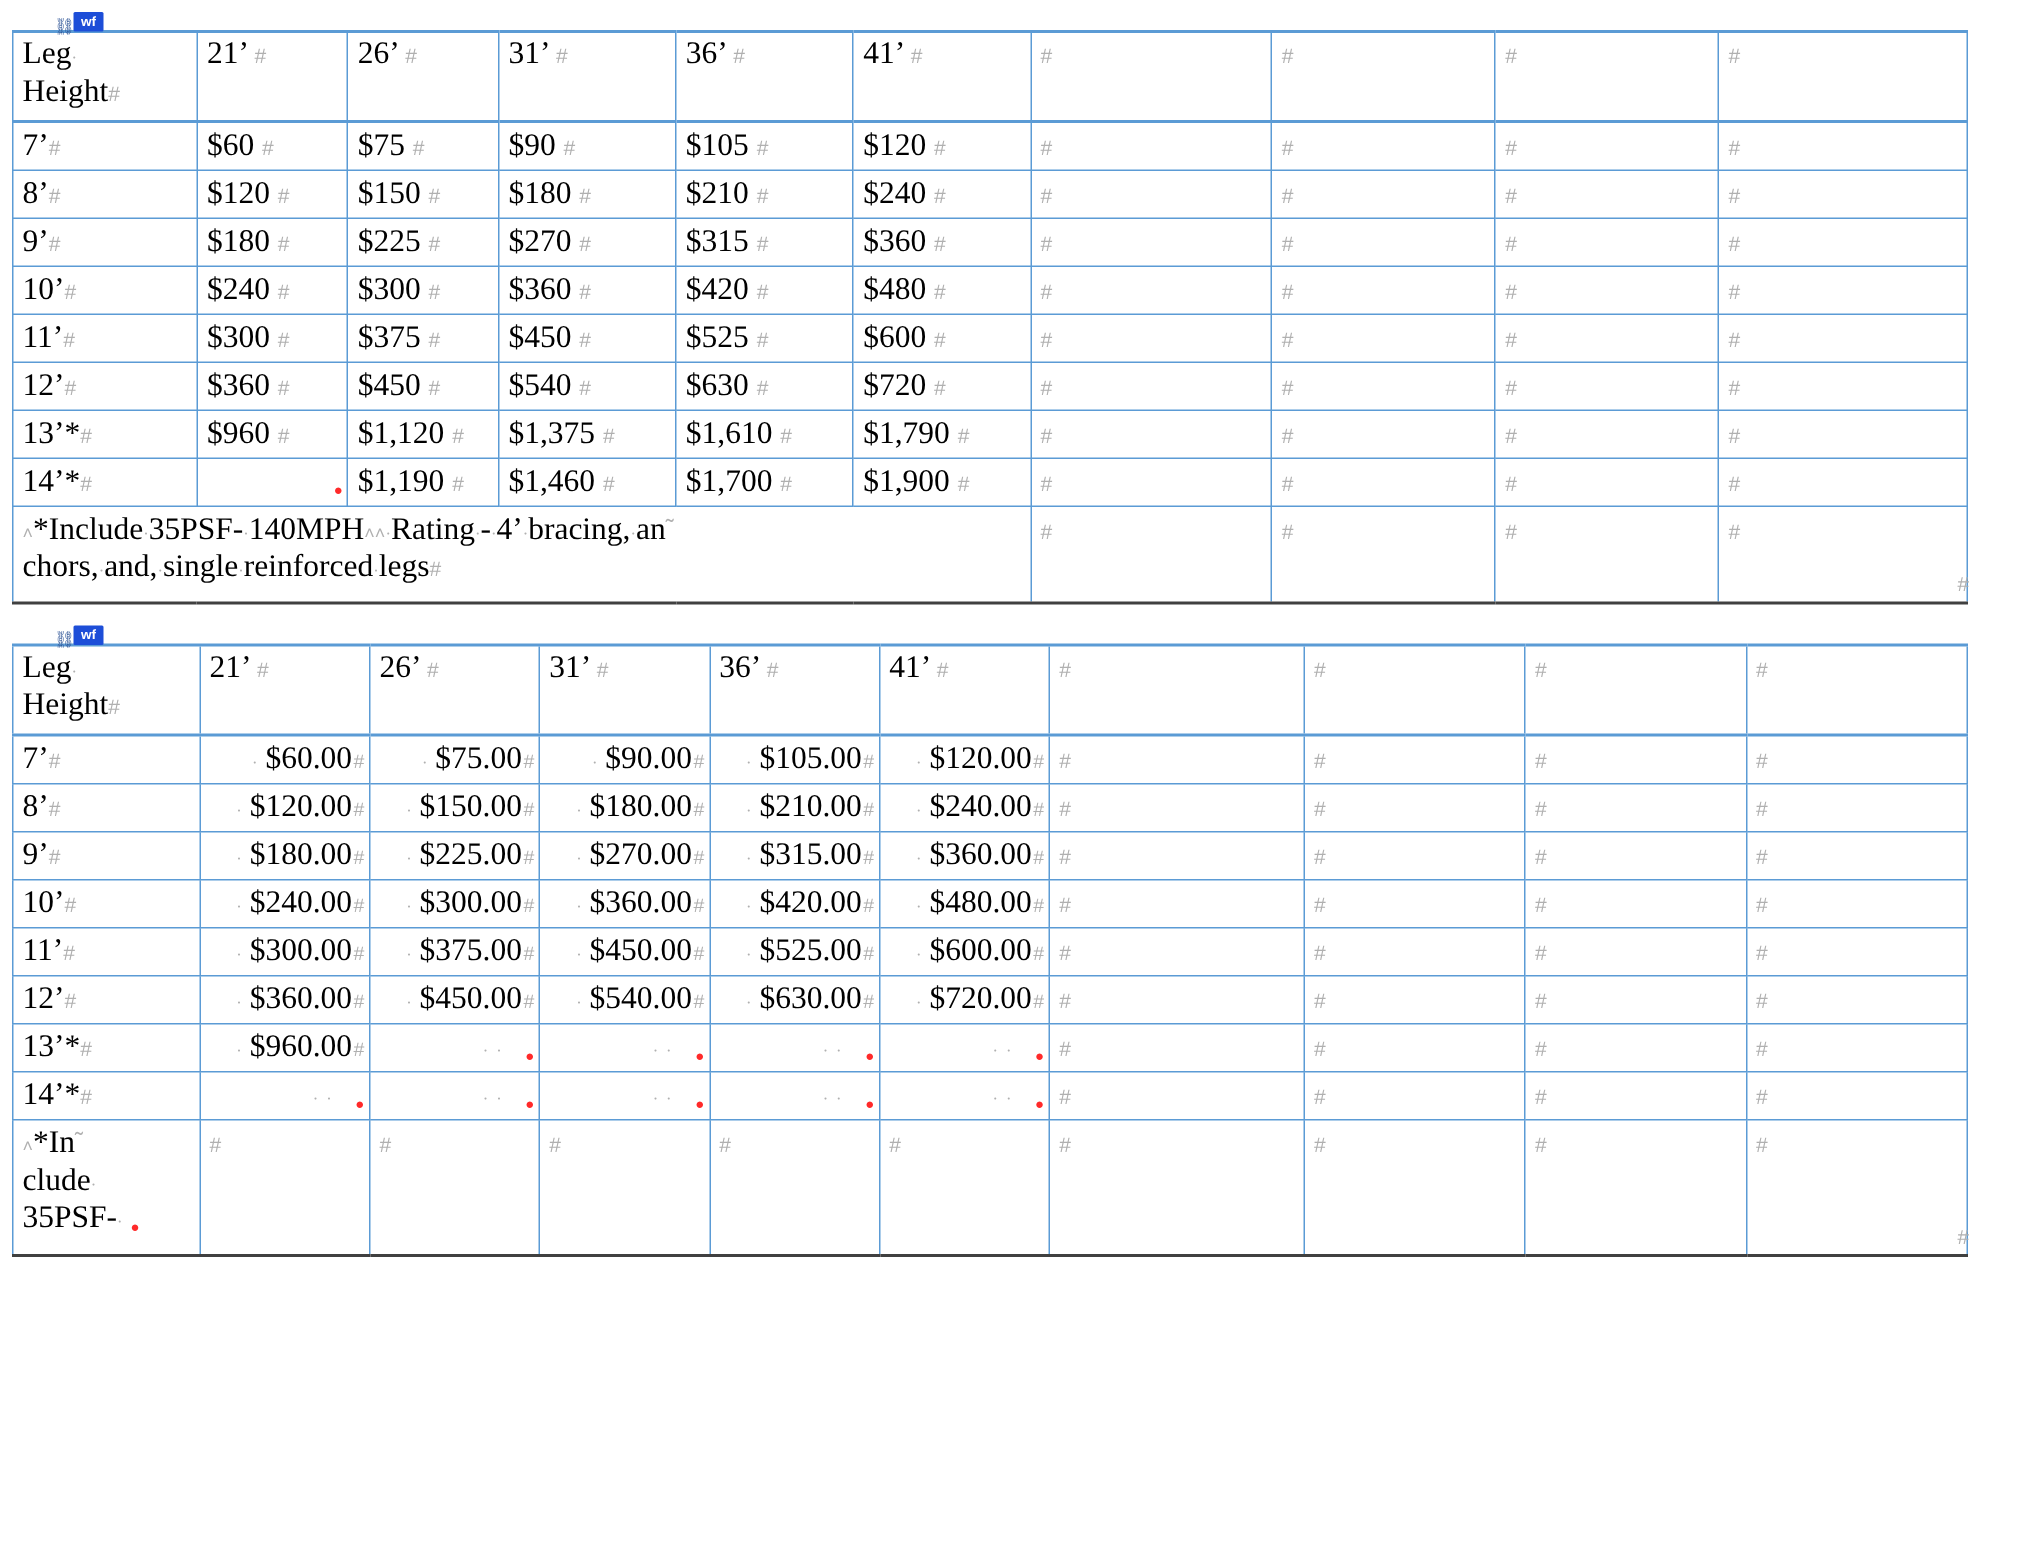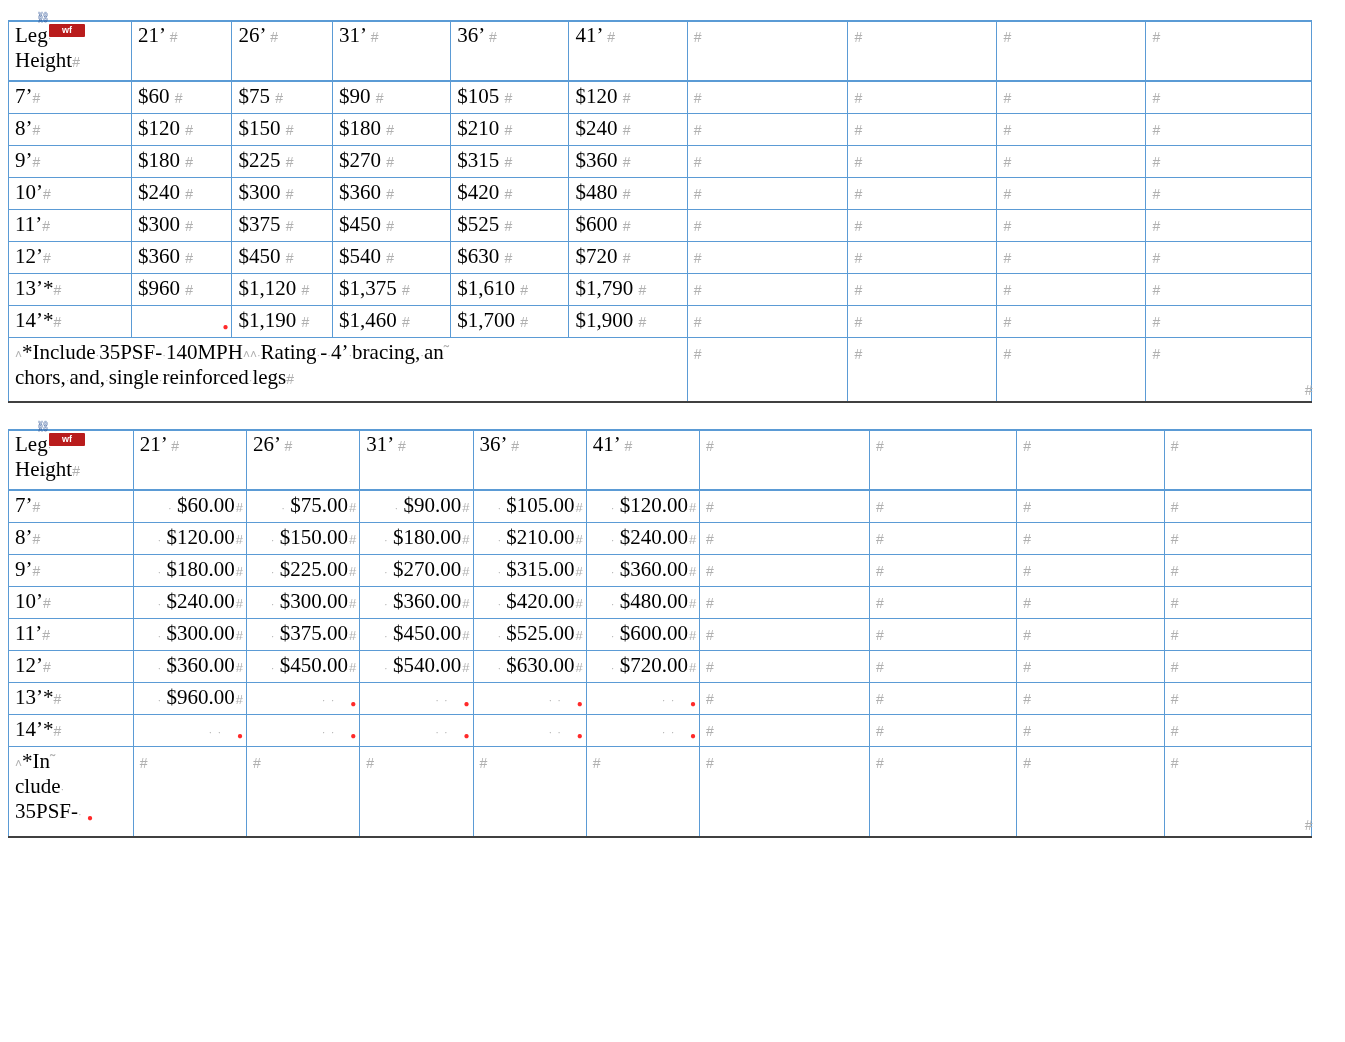--- a/index.html
+++ b/index.html
@@ -25,31 +25,30 @@
     font-size: 11px;
     color: #2f5597;
     position: absolute;
     top: 1px;
     left: 28px;
   }
   .wf-badge .box {
     position: absolute;
     top: -2px;
     left: 41px;
-    width: 36px;
+    width: 20px;
     height: 13px;
-    background: #b91c1c;
+    background: #1d4ed8;
     color: #fff;
     font-family: Arial, sans-serif;
     font-size: 9px;
     font-weight: 700;
     line-height: 13px;
     text-align: center;
     border-radius: 1px;
-    margin-top: 16px;
   }
 
   table.grid {
     border-collapse: collapse;
     table-layout: fixed;
     width: 1304px;
   }
   table.grid col.c0 { width: 104px; }
   table.grid col.nc { width: 85px; }   
   table.grid col.mc { width: 100px; }  

